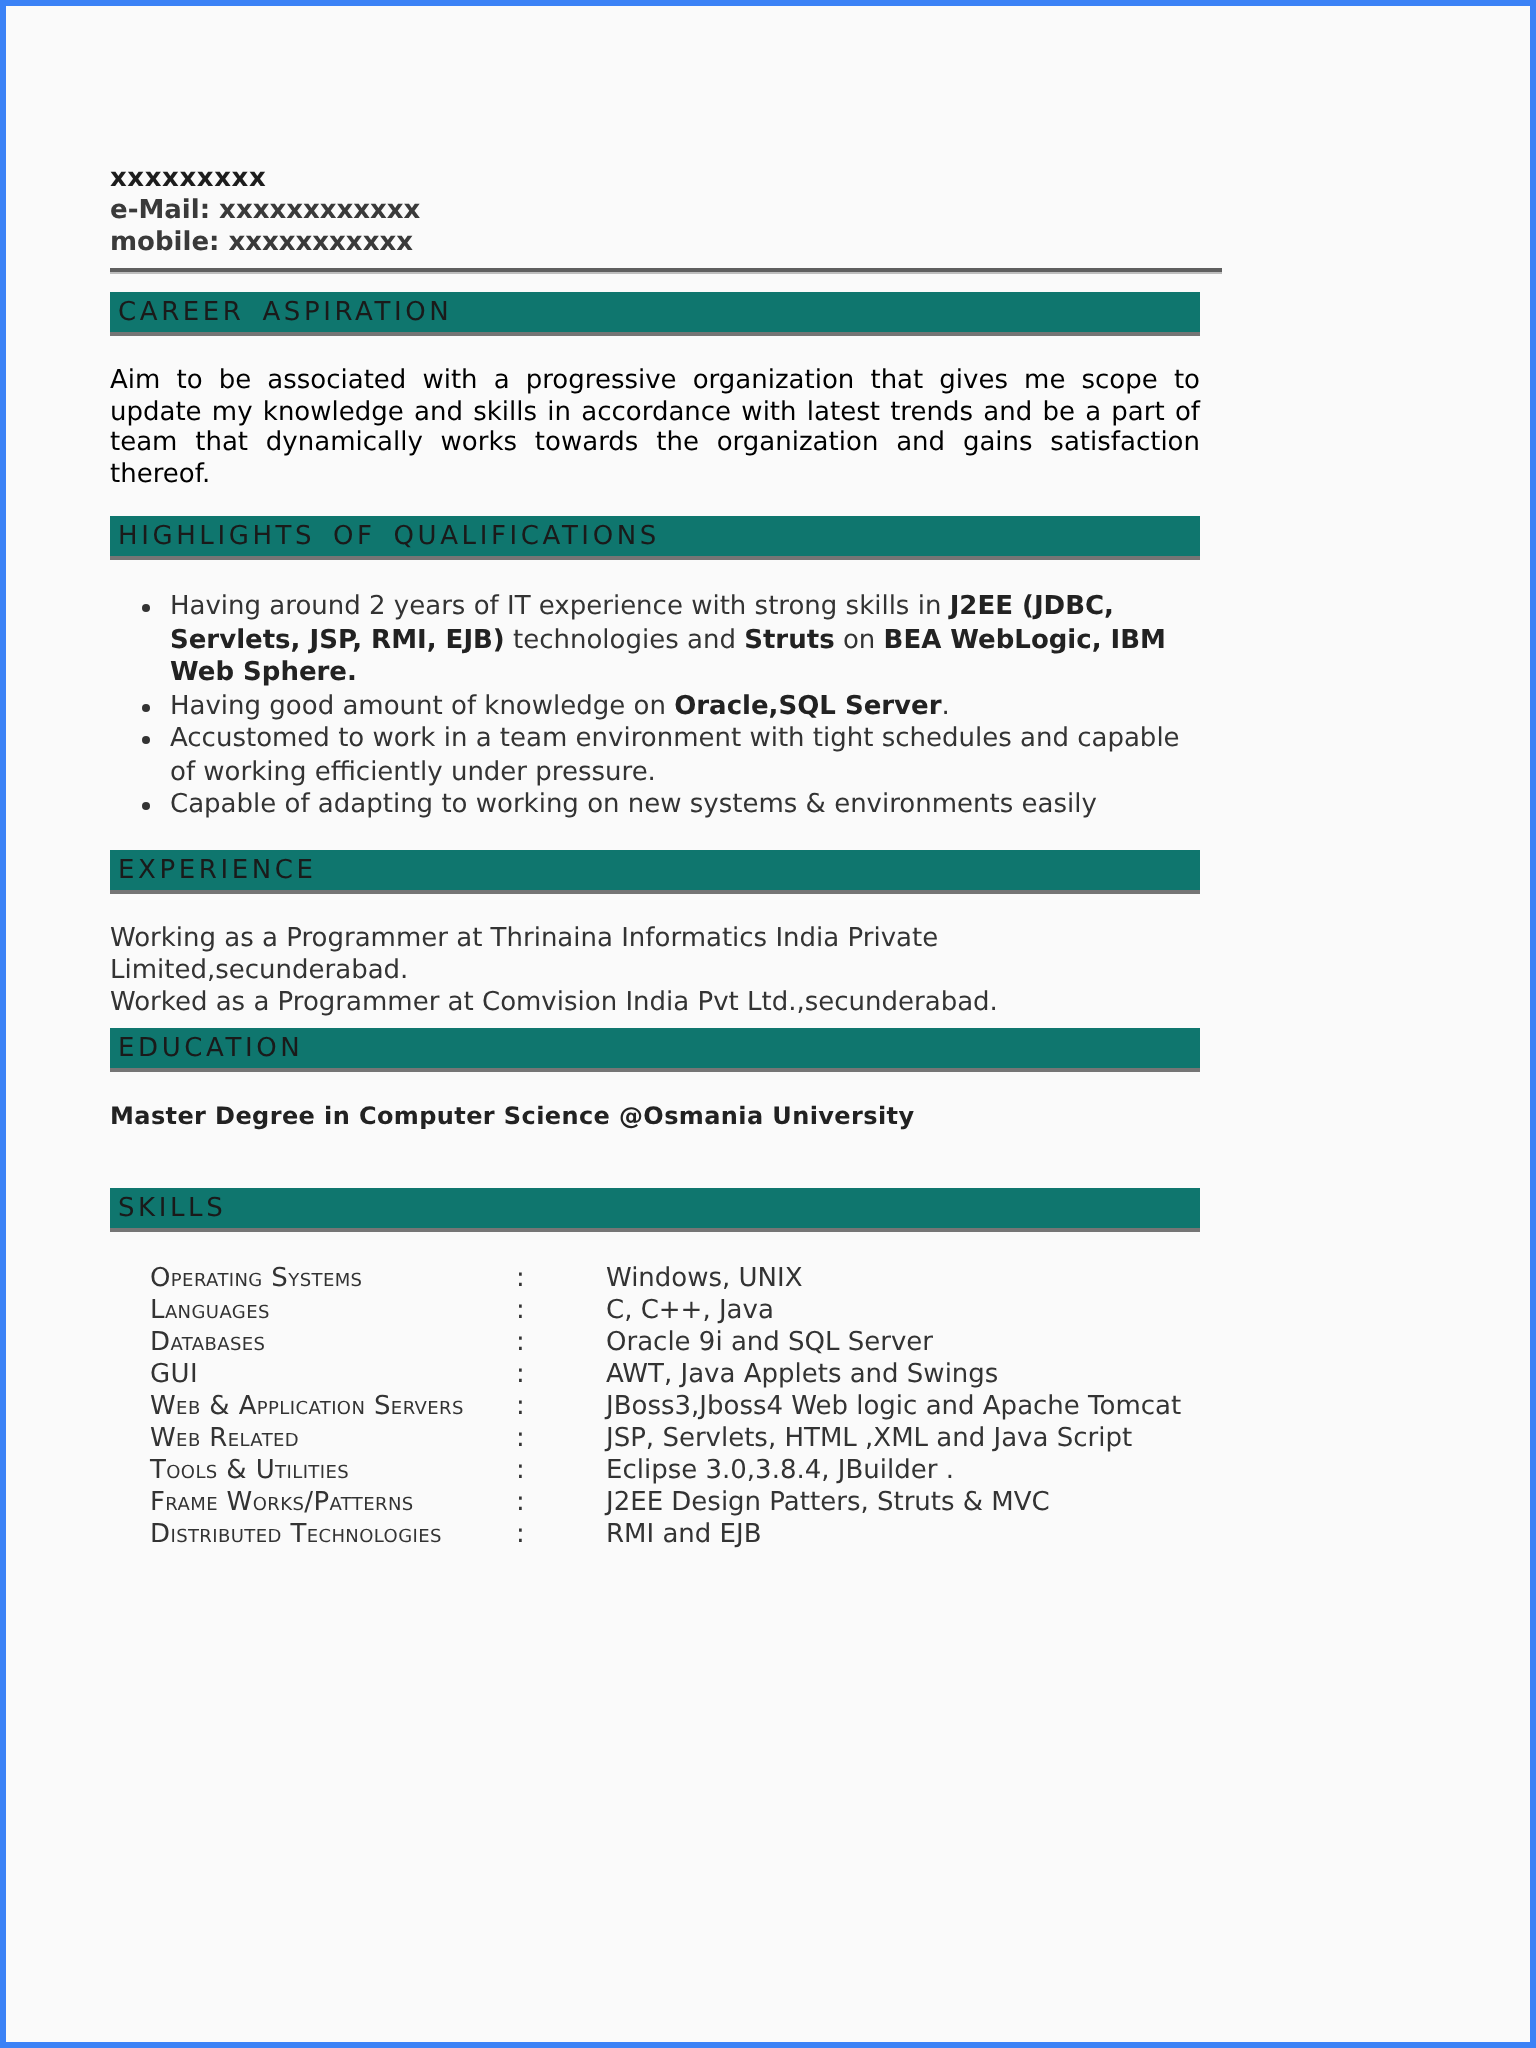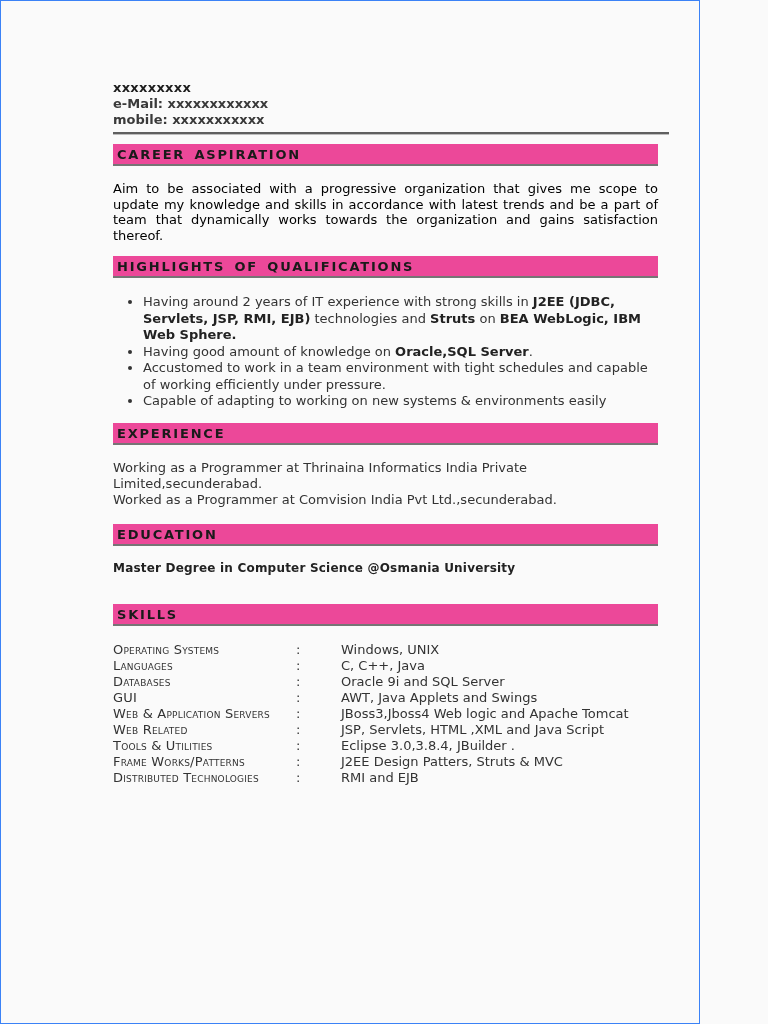--- a/index.html
+++ b/index.html
@@ -8,25 +8,25 @@
     background: #fafafa;
     width: 768px;
     height: 1024px;
     overflow: hidden;
     font-family: "DejaVu Sans", "Liberation Sans", sans-serif;
     color: #2e2e2e;
     -webkit-font-smoothing: antialiased;
   }
   .page {
     position: relative;
-    width: 700px;
+    width: 768px;
     height: 1024px;
     box-sizing: border-box;
-    padding: 79px 111px 0 112px;
-    border: 1px solid #3b82f6;
+    padding: 79px 111px 0 52px;
+    border: 3px solid #3b82f6;
   }
   .content { width: 545px; }
 
   
   .name {
     font-size: 13px;
     font-weight: bold;
     color: #1d1d1d;
     line-height: 16px;
     letter-spacing: 0.3px;
@@ -43,32 +43,32 @@
     border-top: 2px solid #5f5f5f;
     box-shadow: 0 1px 0 #bdbdbd;
     margin-top: 4px;
   }
 
   
   .section-bar {
     margin-top: 13px;
     width: 545px;
     box-sizing: border-box;
-    background: #ec4899;
+    background: #0f766e;
     border-bottom: 2px solid #757575;
     padding: 3px 5px 2px 4px;
     font-size: 13px;
-    font-weight: bold;
+    font-weight: normal;
     letter-spacing: 1.8px;
     word-spacing: 3px;
     color: #1a1a1a;
   }
   .bar-career { margin-top: 10px; }
   .bar-experience { }
-  .bar-education { margin-top: 16px; }
+  .bar-education { margin-top: 4px; }
   .bar-skills { margin-top: 29px; }
 
   
   .para {
     margin: 15px 0 0 0;
     font-size: 13px;
     line-height: 15.5px;
     text-align: justify;
     color: #000000;
   }
@@ -107,20 +107,21 @@
     font-size: 13px;
     line-height: 16px;
     color: #333;
   }
   .skill-label {
     display: inline-block;
     min-width: 183px;
     white-space: nowrap;
     font-variant: small-caps;
     letter-spacing: 0.2px;
+    margin-left: 20px;
   }
   .skill-sep {
     display: inline-block;
     width: 7px;
   }
   .skill-value {
     padding-left: 38px;
     white-space: nowrap;
   }
 </style>

